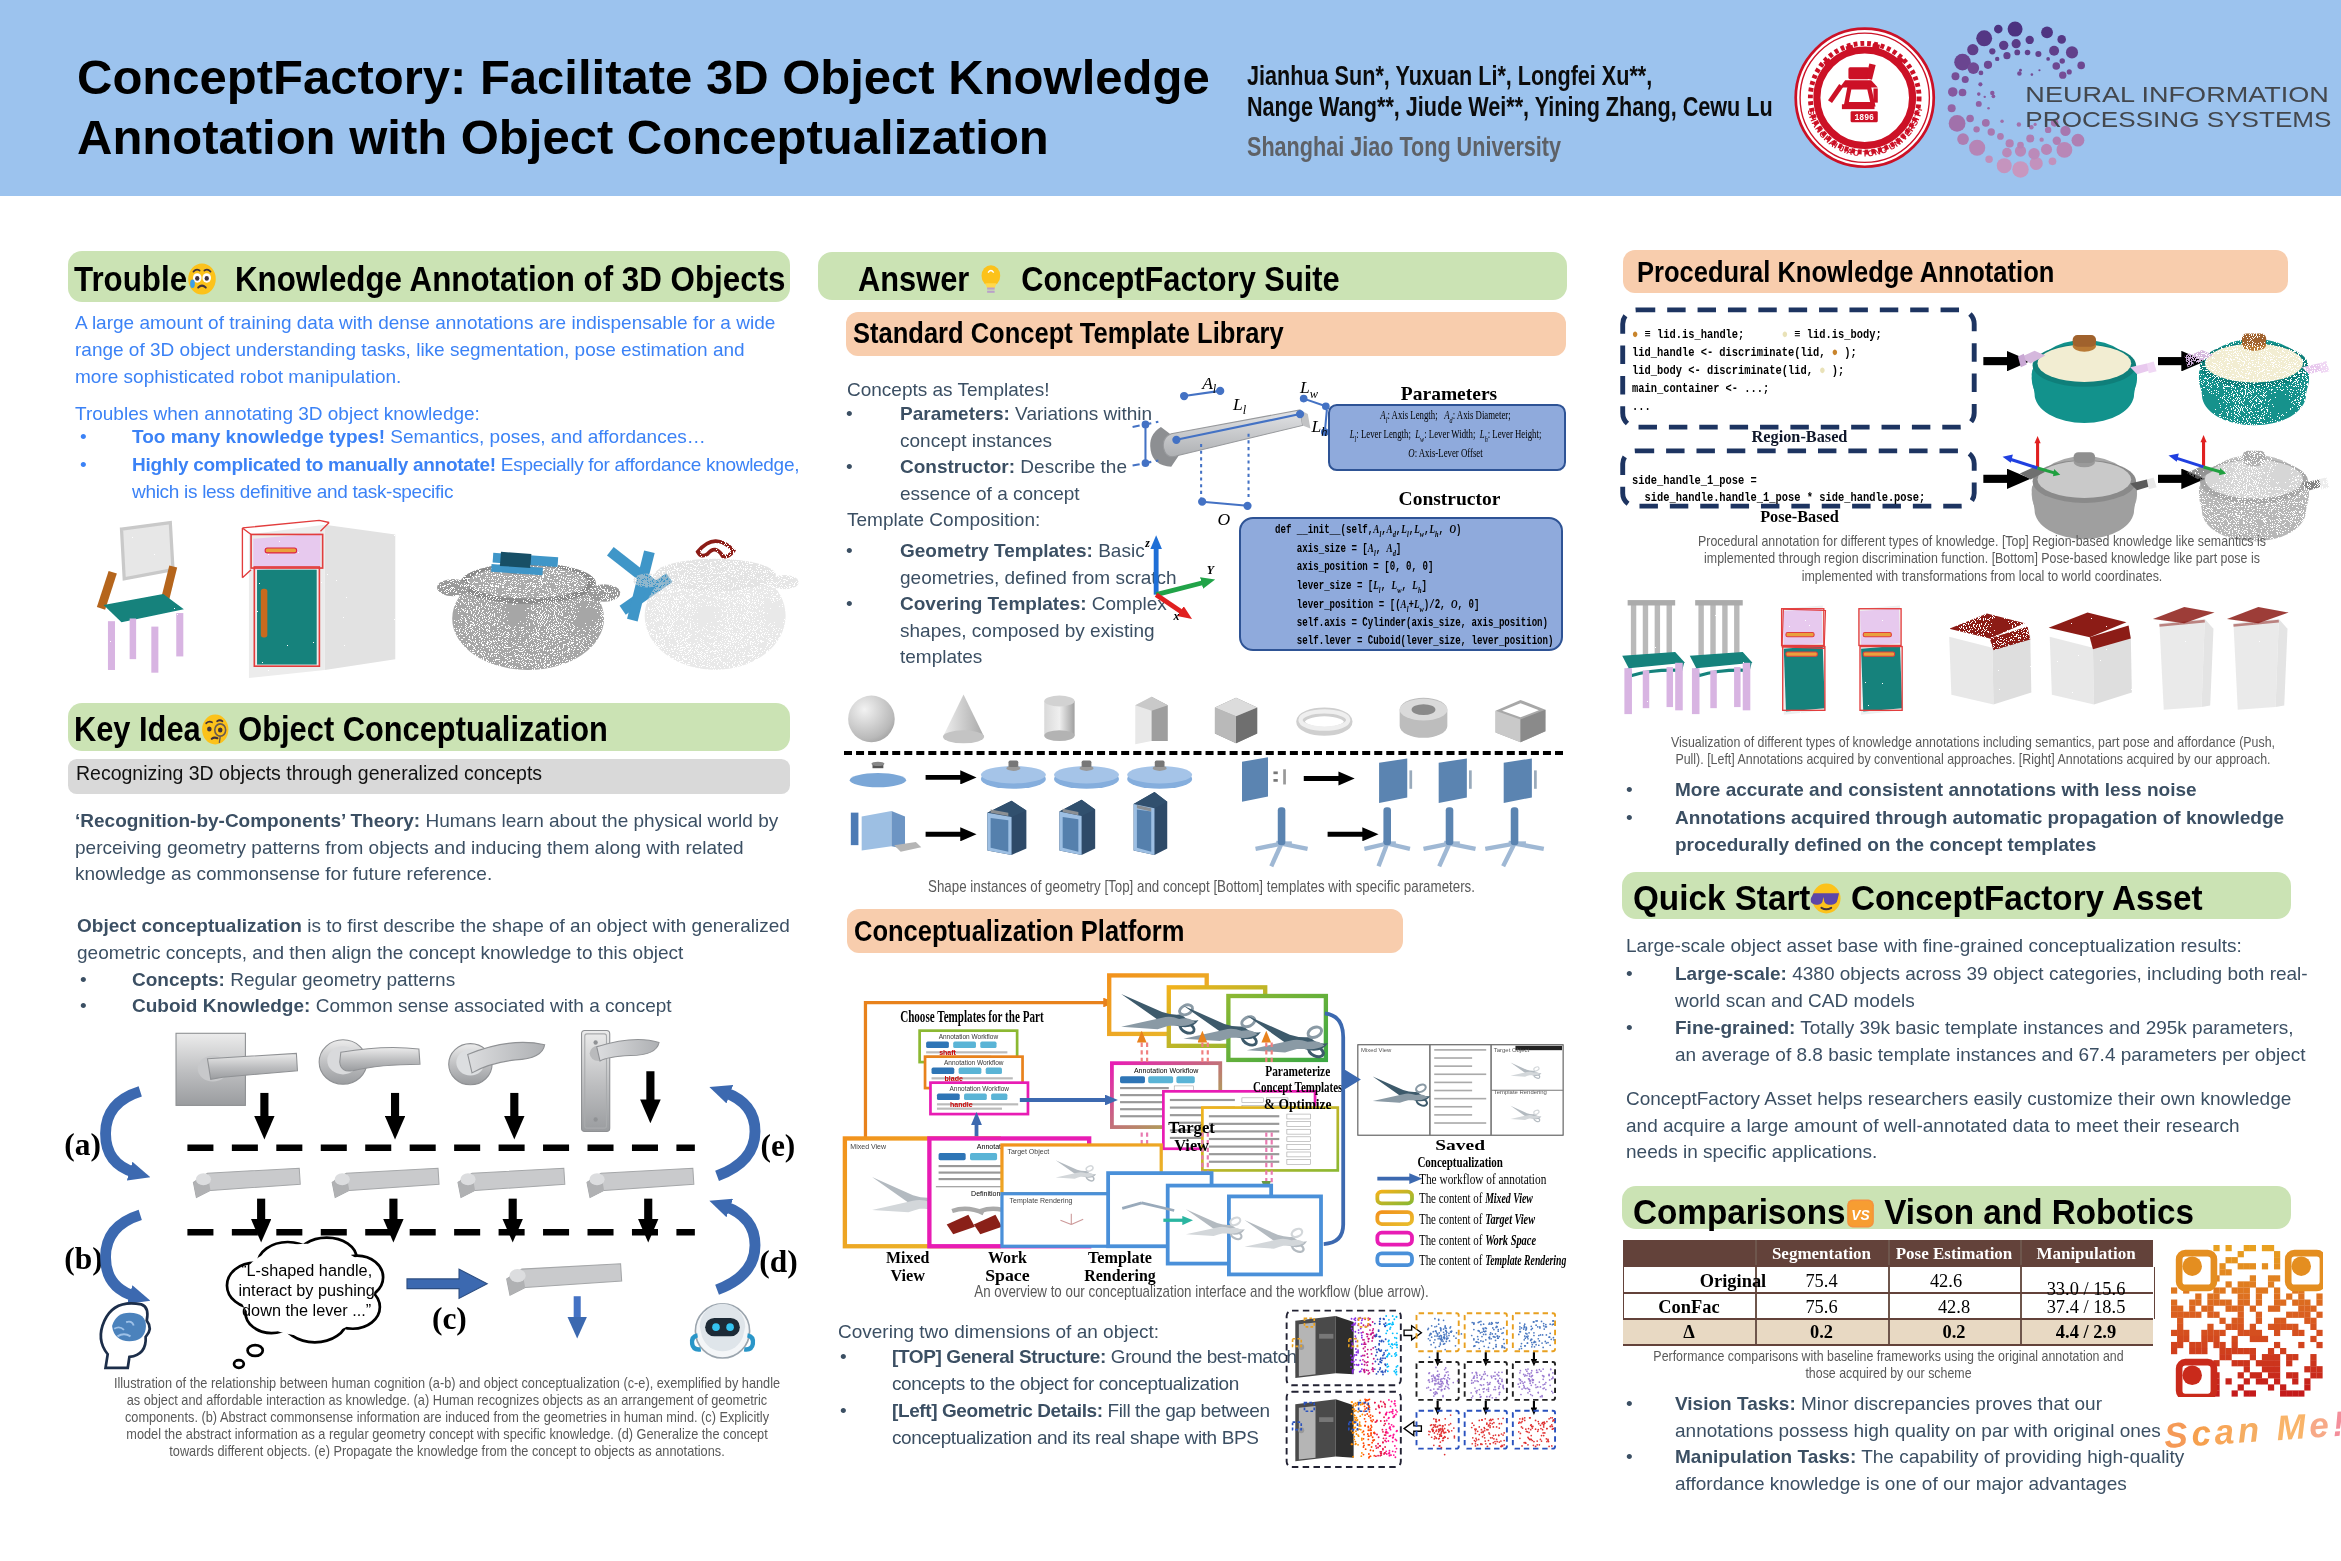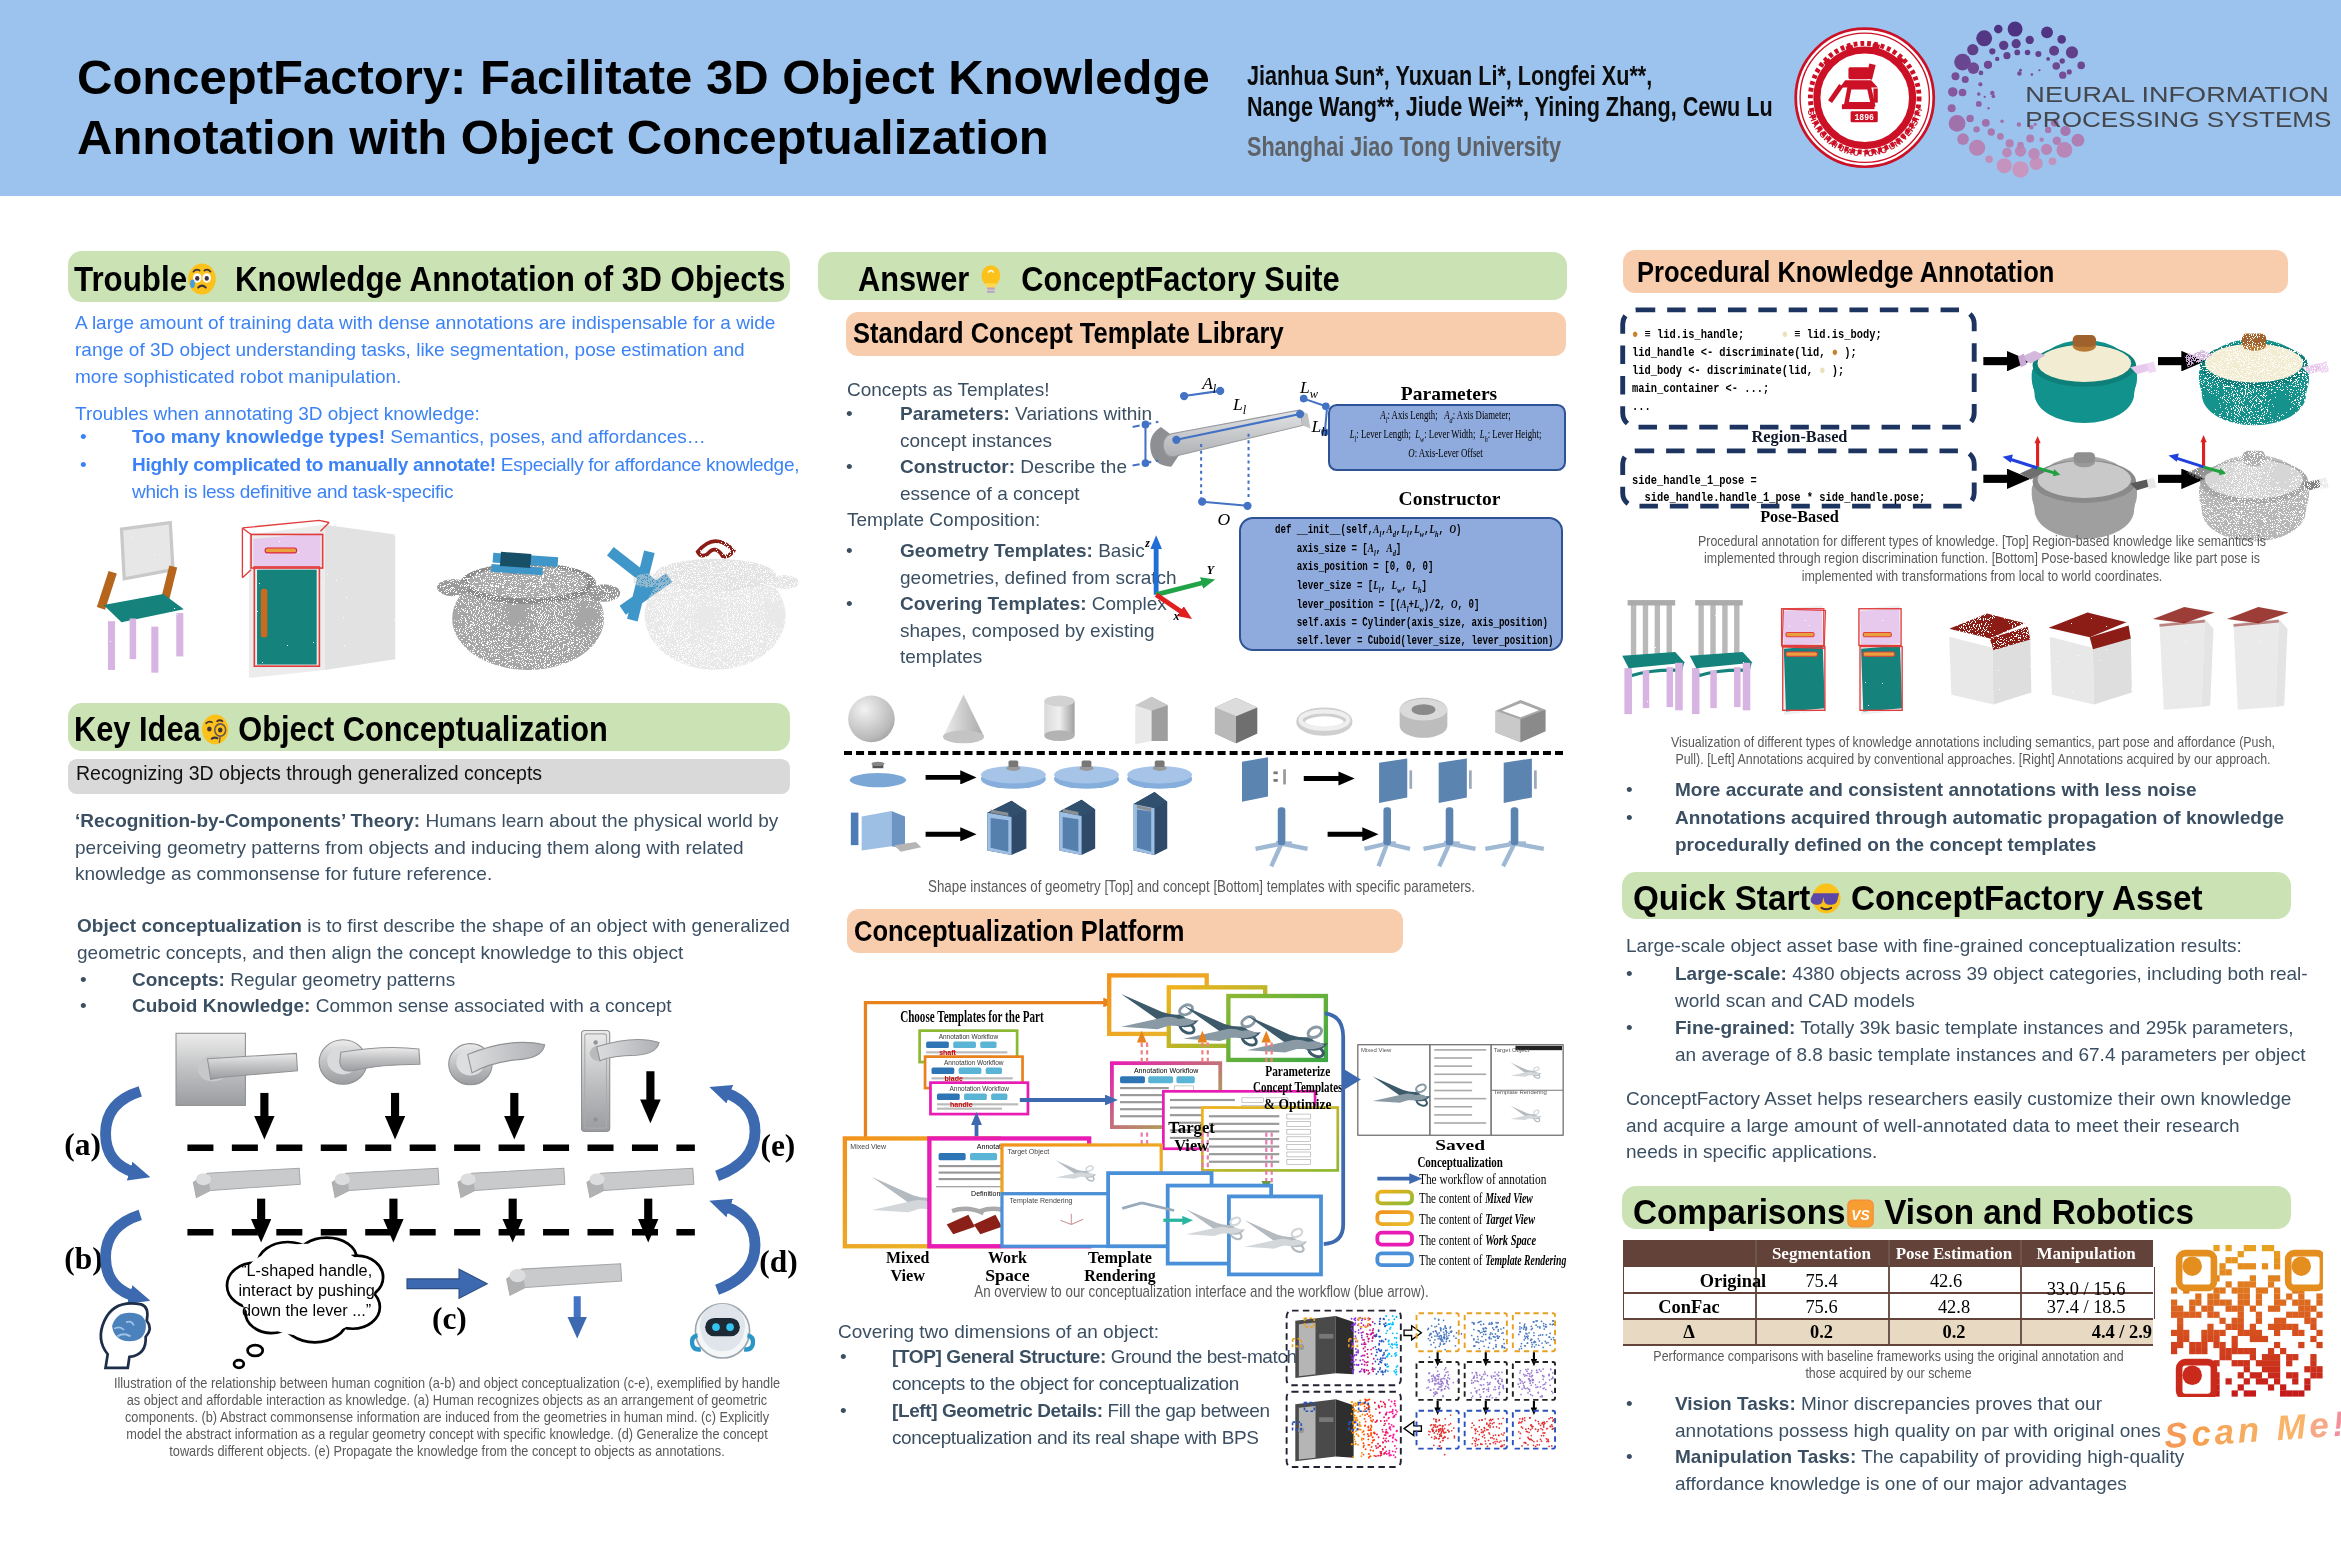--- a/index.html
+++ b/index.html
@@ -2399,21 +2399,21 @@
   <div class="abs" style="left:132px;top:31px;width:133px;font-size:18.4px;text-align:center;">75.4</div>
   <div class="abs" style="left:265px;top:31px;width:116px;font-size:18.4px;text-align:center;">42.6</div>
   <div class="abs" style="left:397px;top:31px;width:132px;font-size:18.4px;text-align:center;margin-top:8px;">33.0 / 15.6</div>
   <div class="abs" style="left:0;top:57px;width:132px;font-size:18.4px;font-weight:bold;text-align:center;">ConFac</div>
   <div class="abs" style="left:132px;top:57px;width:133px;font-size:18.4px;text-align:center;">75.6</div>
   <div class="abs" style="left:265px;top:57px;width:132px;font-size:18.4px;text-align:center;">42.8</div>
   <div class="abs" style="left:397px;top:57px;width:132px;font-size:18.4px;text-align:center;">37.4 / 18.5</div>
   <div class="abs" style="left:0;top:82px;width:132px;font-size:18.4px;font-weight:bold;text-align:center;">Δ</div>
   <div class="abs" style="left:132px;top:82px;width:133px;font-size:18.4px;font-weight:bold;text-align:center;">0.2</div>
   <div class="abs" style="left:265px;top:82px;width:132px;font-size:18.4px;font-weight:bold;text-align:center;">0.2</div>
-  <div class="abs" style="left:397px;top:82px;width:132px;font-size:18.4px;font-weight:bold;text-align:right;">4.4 / 2.9</div>
+  <div class="abs" style="left:397px;top:82px;width:132px;font-size:18.4px;font-weight:bold;text-align:center;">4.4 / 2.9</div>
 </div>
 <div class="abs cap" style="left:1574px;top:1348px;width:629px;font-size:14.6px;line-height:17.3px;">Performance comparisons with baseline frameworks using the original annotation and<br>those acquired by our scheme</div>
 
 <div class="abs txm bul" style="left:1626px;top:1391px;width:596px;padding-left:49px;box-sizing:border-box;"><span class="m">•</span><b>Vision Tasks:</b> Minor discrepancies proves that our<br>annotations possess high quality on par with original ones</div>
 <div class="abs txm bul" style="left:1626px;top:1444px;width:613px;padding-left:49px;box-sizing:border-box;"><span class="m">•</span><b>Manipulation Tasks:</b> The capability of providing high-quality<br>affordance knowledge is one of our major advantages</div>
 
 <svg class="abs" style="left:2171px;top:1245px;" width="152" height="152" viewBox="0 0 281 281">
     <rect x="78.4" y="0.0" width="11.5" height="11.5" fill="#e8a020"></rect>
 <rect x="100.8" y="0.0" width="11.5" height="11.5" fill="#e8a020"></rect>
 <rect x="134.4" y="0.0" width="11.5" height="11.5" fill="#e8a020"></rect>

